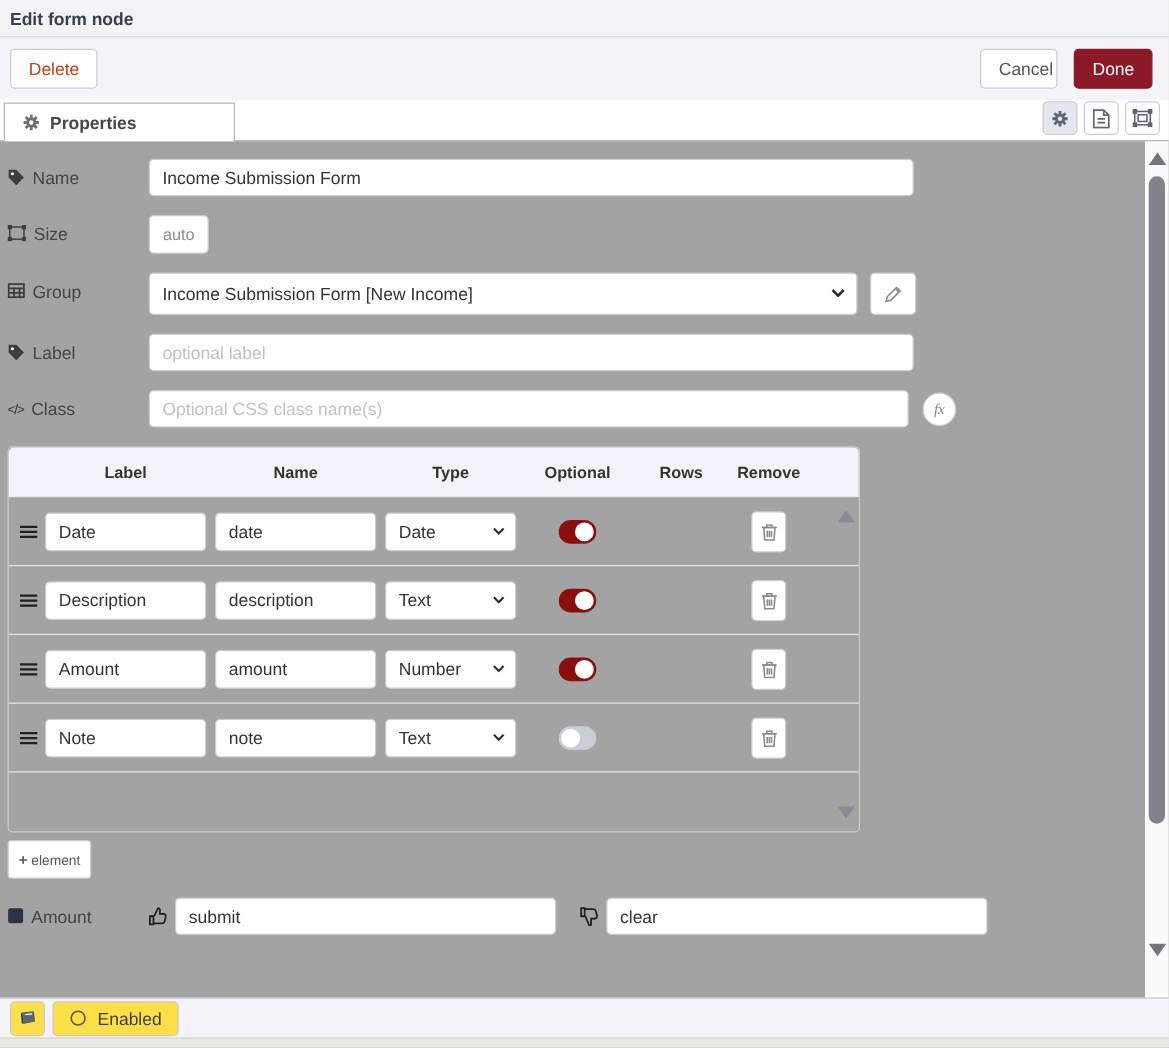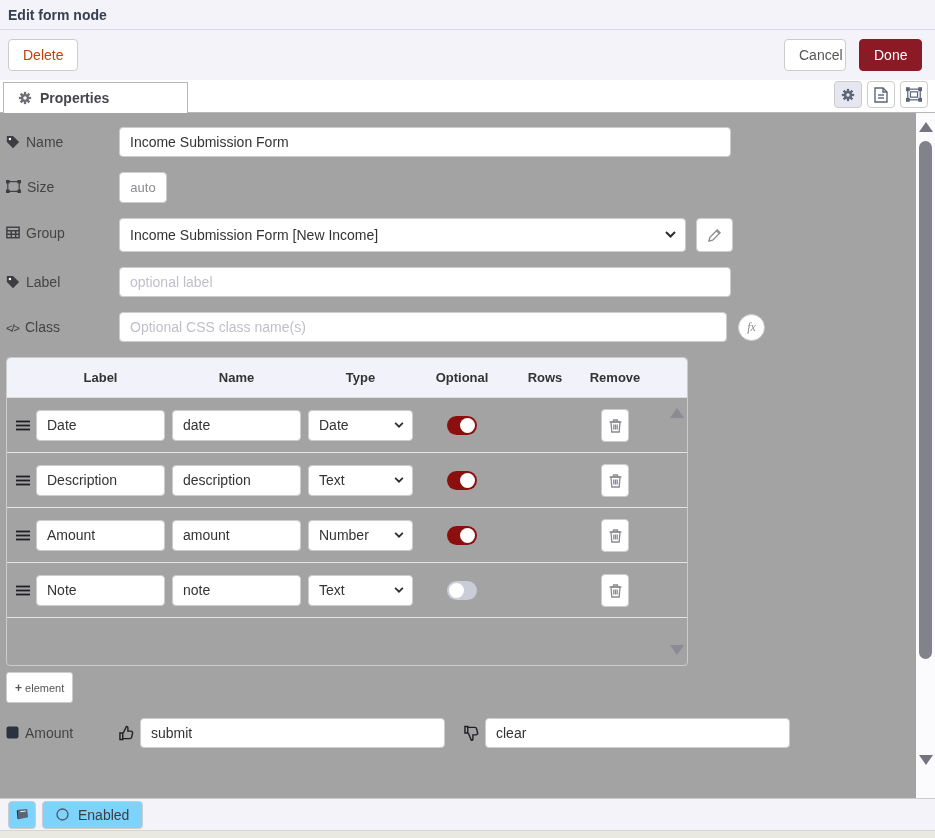--- a/index.html
+++ b/index.html
@@ -104,21 +104,21 @@
   
   .outer-scroll { position:absolute; top:0; right:0; bottom:0; width:19px; background:#fbfbfd; }
   .outer-scroll .tri-up { left:3px; top:9px; border-bottom-color:#74747e; }
   .outer-scroll .thumb { position:absolute; left:3px; top:28px; height:518px; width:13px;
                          border-radius:7px; background:#82828c; }
   .outer-scroll .tri-down { left:3px; bottom:33px; border-top-color:#74747e; }
 
   
   .footer-bar { height:32px; background:var(--header-bg); border-top:1px solid #ccc;
                 display:flex; align-items:center; gap:6px; padding:0 8px; }
-  .foot-btn { height:28px; background:#7dd3fc; border:1px solid #ccc; border-radius:4px;
+  .foot-btn { height:28px; background:#fde047; border:1px solid #ccc; border-radius:4px;
               display:flex; align-items:center; justify-content:center; gap:9px; cursor:pointer;
               color:#3c3c42; font-size:14px; font-family:inherit; }
   .book-btn { width:28px; }
   .enabled-btn { padding:0 13px; }
   .bottom-strip { height:8px; background:#e9e9e2; border-top:1px solid #d6d6d0; }
 
   svg { display:block; }
 </style>
 </head>
 <body>

